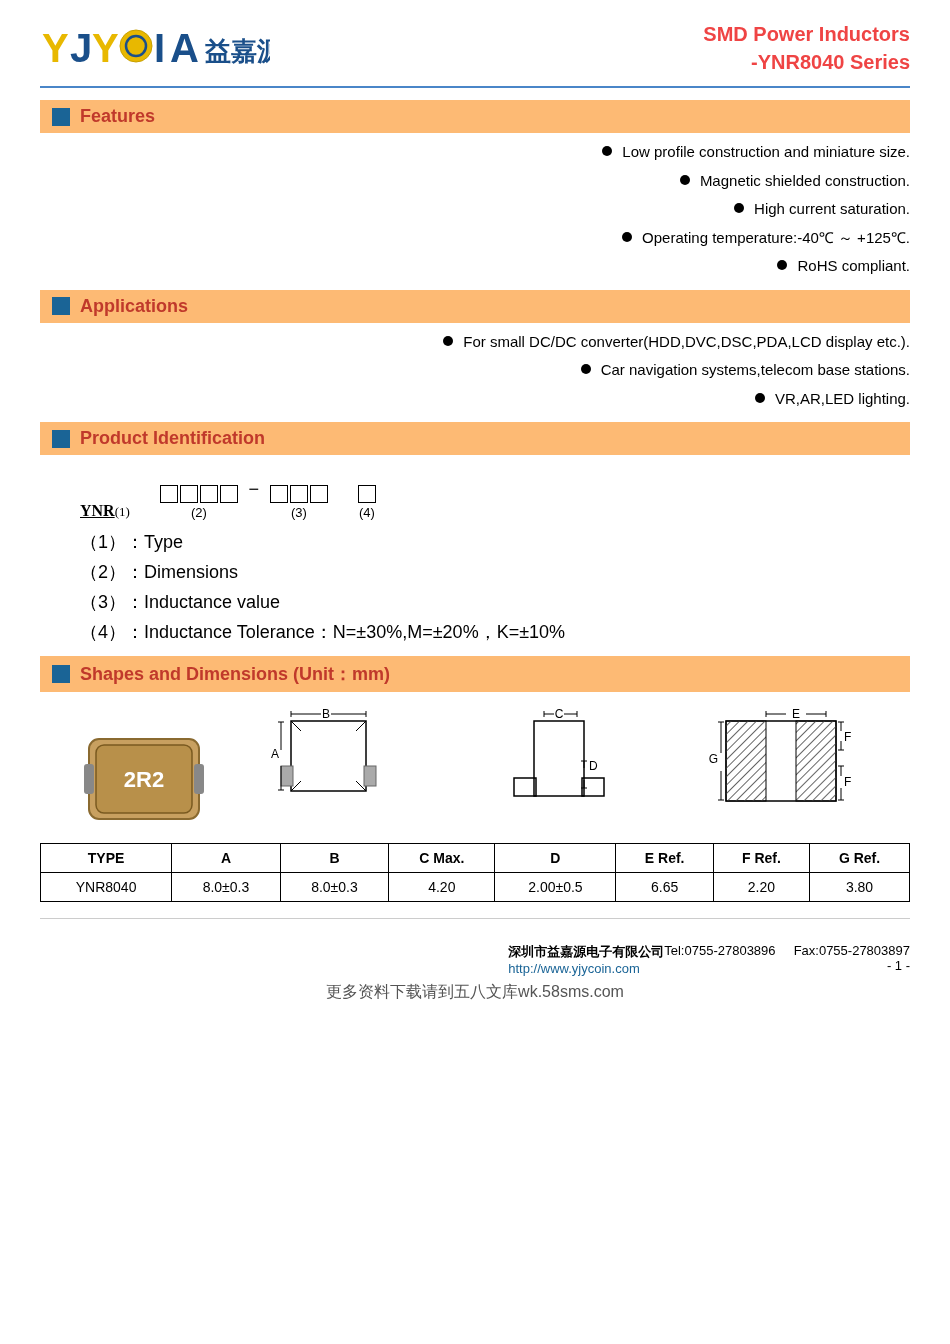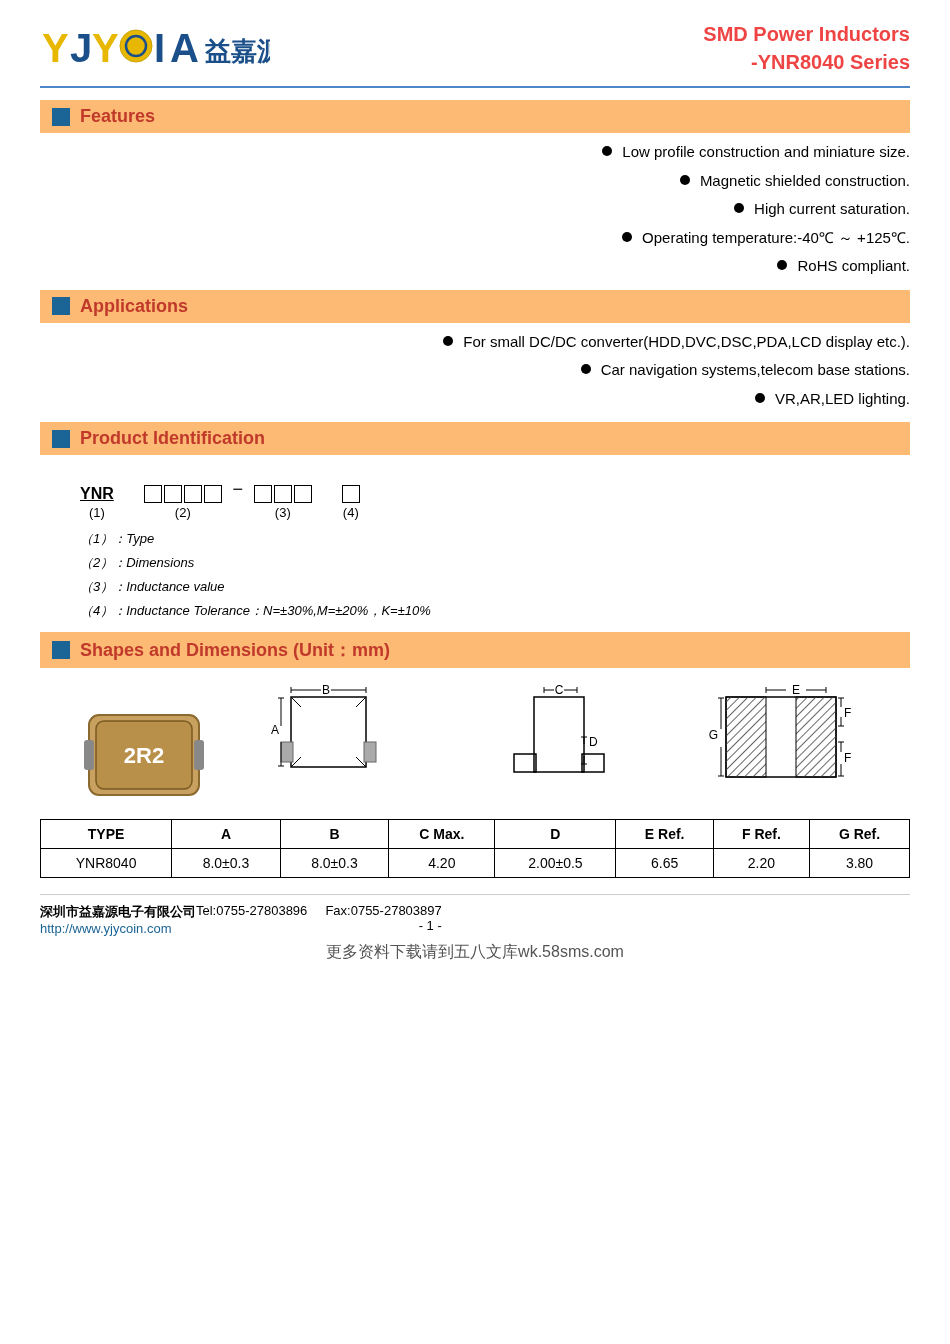--- a/index.html
+++ b/index.html
@@ -79,22 +79,21 @@
       margin-top: 5px;
       flex-shrink: 0;
     }
 
     
     .code-list {
       margin: 10px 0 10px 40px;
     }
     .code-list div {
       margin: 6px 0;
-      font-size: 13px;
-      font-style: italic;
+      font-size: 18px;
     }
 
     
     .diagram-area {
       display: flex;
       justify-content: space-around;
       align-items: flex-end;
       margin: 14px 0;
       padding: 0 10px;
     }
@@ -111,26 +110,26 @@
       padding: 6px 10px;
       text-align: center;
     }
     .dim-table thead tr {
       font-weight: bold;
     }
 
     
     .footer {
       display: flex;
-      justify-content: flex-start;
+      justify-content: flex-end;
       align-items: flex-start;
       margin-top: 16px;
       font-size: 13px;
       border-top: 1px solid #ccc;
-      padding-top: 8px;
+      padding-top: 24px;
     }
     .footer-left a {
       color: #1a6496;
       text-decoration: none;
     }
     .footer-right {
       text-align: right;
     }
     .watermark {
       text-align: center;
@@ -220,21 +219,21 @@
       <span>VR,AR,LED lighting.</span>
     </li>
 </ul>
 
 <div class="section-header">
   <span class="square-icon"></span>
   <span class="section-title">Product Identification</span>
 </div>
 
 <div style="margin: 20px 0 10px 40px; display: flex; align-items: flex-end; gap:0;">
-  <div style="display:flex;flex-direction:column;align-items:center;">
+  <div style="display:flex;flex-direction:row;align-items:center;font-family:Liberation Serif, serif;">
     <span style="font-size:16px;font-weight:bold;text-decoration:underline;">YNR</span>
     <span style="font-size:13px;margin-top:2px;">(1)</span>
   </div>
   <div style="width:30px;"></div>
   <div style="display:flex;flex-direction:column;align-items:center;">
     <div style="display:flex;gap:2px;">
       <div style="width:18px;height:18px;border:1.5px solid #000;"></div>
       <div style="width:18px;height:18px;border:1.5px solid #000;"></div>
       <div style="width:18px;height:18px;border:1.5px solid #000;"></div>
       <div style="width:18px;height:18px;border:1.5px solid #000;"></div>

